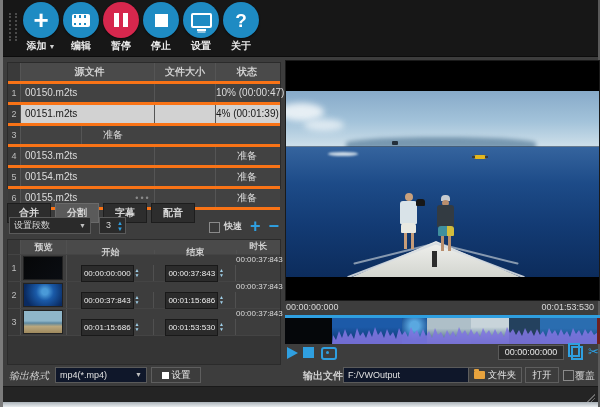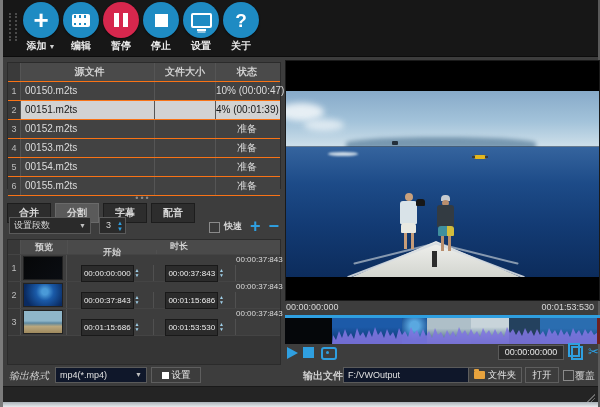--- a/index.html
+++ b/index.html
@@ -19,21 +19,21 @@
   .pausebars{display:flex;gap:4px;}
   .pausebars i{display:block;width:5px;height:14px;background:#fff;}
   .stopsq{width:13px;height:13px;background:#fff;}
   .monitor{width:17px;height:11px;border:2px solid #fff;border-radius:2px;position:relative;}
   .monitor:after{content:"";position:absolute;left:4px;right:4px;bottom:-5px;height:2px;background:#fff;box-shadow:0 2px 0 -0.5px #fff;}
   .film{width:18px;height:13px;background:#fff;border-radius:2px;position:relative;}
   .film:before,.film:after{content:"";position:absolute;left:2px;right:2px;height:2.5px;background-image:repeating-linear-gradient(90deg,#1e8bc3 0 2.5px,#fff 2.5px 5px);}
   .film:before{top:1.5px;} .film:after{bottom:1.5px;}
   
   .ftable{position:absolute;left:4px;top:62px;width:274px;height:127px;background:#3a3a3a;border:1px solid #2b2b2b;box-sizing:border-box;font-size:10px;color:#dcdcdc;}
-  .frow{display:flex;height:18px;line-height:18px;border-bottom:1px solid #f97316;background:#424242;}
+  .frow{display:flex;height:18px;line-height:18px;border-bottom:3px solid #f97316;background:#424242;}
   .frow.head{background:#4a4a4a;font-weight:bold;color:#cfcfcf;}
   .frow.sel{background:#d2d2d2;color:#161616;}
   .c-num{width:12px;text-align:center;font-size:9px;color:#bdbdbd;background:#3a3a3a;border-right:1px solid #555;}
   .frow.sel .c-num{color:#bdbdbd;}
   .c-name{width:134px;padding-left:4px;border-right:1px solid #555;overflow:hidden;text-align:left;box-sizing:border-box;}
   .frow.head .c-name{text-align:center;}
   .c-size{width:60px;border-right:1px solid #555;text-align:center;}
   .c-stat{width:62px;text-align:center;white-space:nowrap;font-size:10px;}
   .splitdots{position:absolute;left:130px;top:193px;width:20px;text-align:center;color:#8a8a8a;font-size:9px;letter-spacing:2px;}
   
@@ -191,21 +191,20 @@
       <div class="c-stat">10% (00:00:47)</div>
     </div>
     <div class="frow sel">
       <div class="c-num">2</div>
       <div class="c-name">00151.m2ts</div>
       <div class="c-size"></div>
       <div class="c-stat">4% (00:01:39)</div>
     </div>
     <div class="frow">
       <div class="c-num">3</div>
-      <div class="c-name">00152.m2ts</div>
       <div class="c-size"></div>
       <div class="c-stat">准备</div>
     </div>
     <div class="frow">
       <div class="c-num">4</div>
       <div class="c-name">00153.m2ts</div>
       <div class="c-size"></div>
       <div class="c-stat">准备</div>
     </div>
     <div class="frow">
@@ -249,20 +248,21 @@
       <span class="pm">+</span>
       <span class="pm" style="margin-right:2px;">−</span>
     </span>
   </div>
 
   <div class="stable">
     <div class="srow head">
       <div class="s-num"></div>
       <div class="s-prev">预览</div>
       <div class="s-start">开始</div>
+      <div class="s-end">结束</div>
       <div class="s-dur" style="font-size:9px">时长</div>
     </div>
 
     <div class="srow">
       <div class="s-num">1</div>
       <div class="s-prev">
           <div class="thumb th1"></div>
         </div>
       <div class="s-start">
           <span class="tc">00:00:00:000</span>

